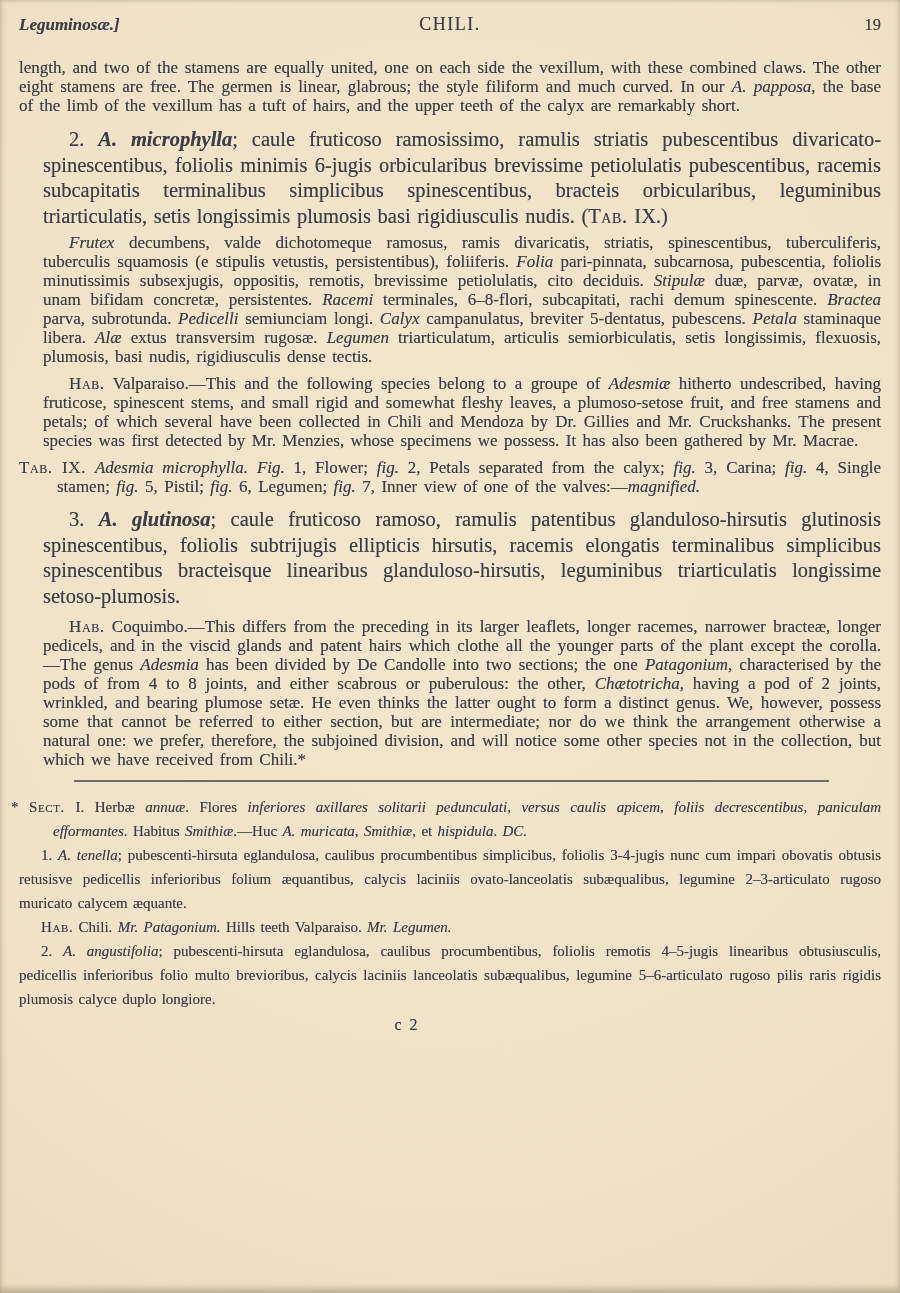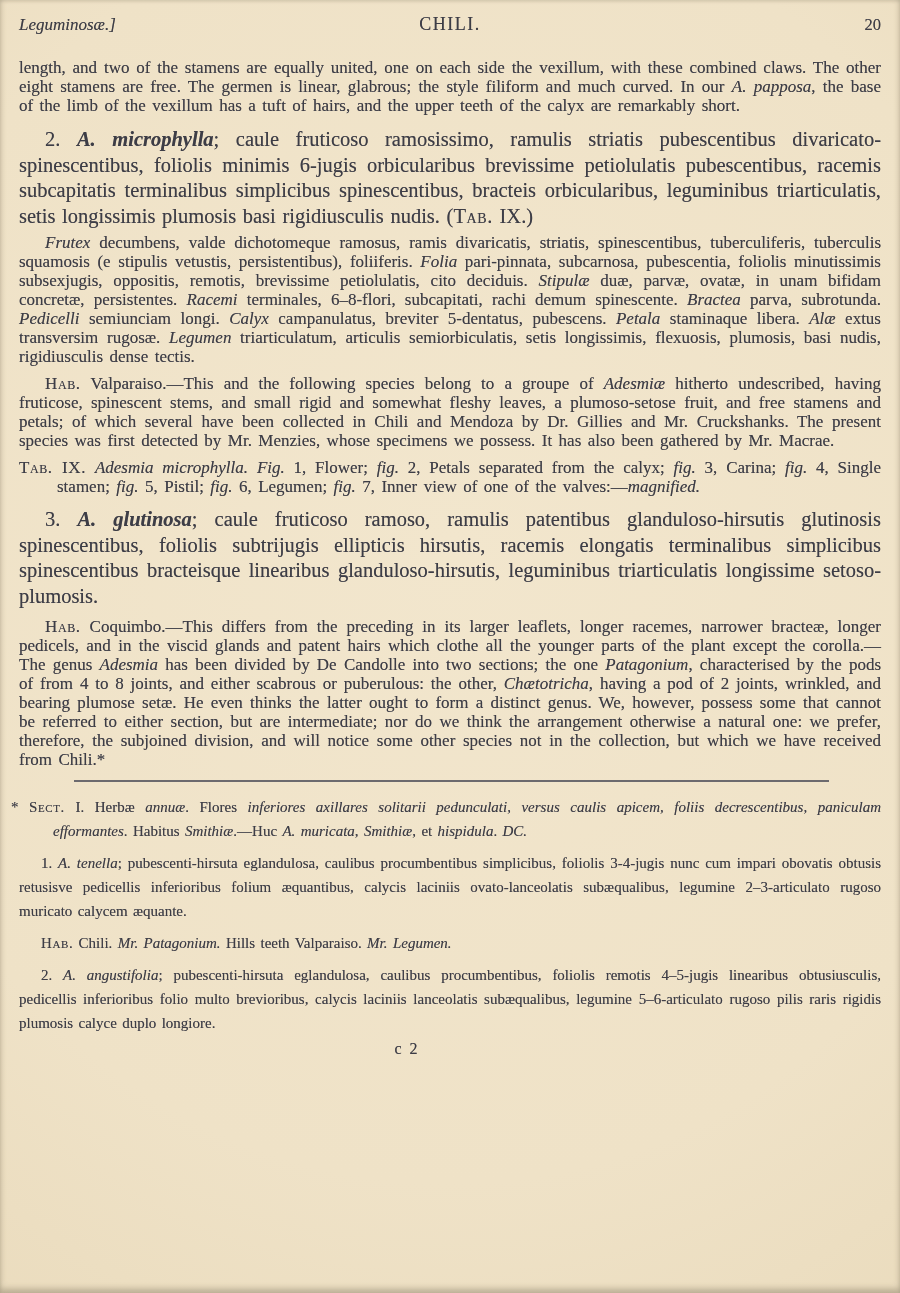--- a/index.html
+++ b/index.html
@@ -18,36 +18,36 @@
     padding: 8px 19px 0 19px;
     text-shadow: 0 0 0.45px rgba(60,60,72,0.55);
   }
   
   .running-head {
     display: flex;
     align-items: baseline;
     margin-top: 6px;
     height: 24px;
   }
-  .running-head .left  { flex: 1; text-align: left;  font-style: italic; font-size: 17px; }
+  .running-head .left  { flex: 1; text-align: left;  font-style: italic; font-size: 17px; font-weight: bold; }
   .running-head .mid   { flex: 1; text-align: center; font-size: 18px; letter-spacing: 1.5px; }
   .running-head .right { flex: 1; text-align: right; font-size: 16.5px; }
   
   .para {
     font-size: 17px;
     line-height: 19px;
     text-align: justify;
     word-spacing: 2.2px;
   }
   .para.species {
     font-size: 20.5px;
     line-height: 25.5px;
     word-spacing: 1.5px;
   }
-  .indent  { text-indent: 26px; }
+  .indent  { text-indent: 26px; margin-left: 24px; }
   .hang    { padding-left: 38px; text-indent: -38px; }
   .mt-head { margin-top: 20px; }
   .mt-sec  { margin-top: 12px; }
   .mt-sm   { margin-top: 4px; }
   .mt-md   { margin-top: 8px; }
   .mt-lg   { margin-top: 11px; }
   
   .fn-rule {
     border: none;
     border-top: 2px solid #55555e;
@@ -55,21 +55,21 @@
     margin: 11px 0 0 55px;
     opacity: 0.85;
   }
   .footnote {
     font-size: 15px;
     line-height: 24px;
     text-align: justify;
     word-spacing: 1.6px;
   }
   .footnote.hang-star { padding-left: 34px; text-indent: -42px; margin-top: 13px; }
-  .fn-indent { text-indent: 22px; margin-top: 8px; font-family: Liberation Serif, serif; }
+  .fn-indent { text-indent: 22px; margin-top: 0; font-family: Liberation Serif, serif; }
   .signature {
     text-align: center;
     font-size: 16px;
     margin-top: 5px;
     position: relative;
     left: -43px;
     letter-spacing: 2px;
   }
   
   .rt-i  { font-style: italic; }
@@ -77,21 +77,21 @@
   .rt-sc { font-variant: small-caps; letter-spacing: 0.6px; }
 </style>
 </head>
 <body>
 
 <div class="sheet">
 
   <div class="running-head">
     <span class="left">Leguminosæ.]</span>
     <span class="mid">CHILI.</span>
-    <span class="right">20</span>
+    <span class="right">19</span>
   </div>
 
   <p class="para mt-head" style="margin-bottom: 0px;"><span>length, and two of the stamens are equally united, one on each side the vexillum, with these combined claws.  The other eight stamens are free.  The germen is linear, glabrous; the style filiform and much curved.  In our </span><span class="rt-i">A. papposa</span><span>, the base of the limb of the vexillum has a tuft of hairs, and the upper teeth of the calyx are remarkably short.</span></p>
 
   <p class="para species indent mt-sec" style="margin-bottom: 0px;"><span>2. </span><span class="rt-bi">A. microphylla</span><span>; caule fruticoso ramosissimo, ramulis striatis pubescentibus divaricato-spinescentibus, foliolis minimis 6-jugis orbicularibus brevissime petiolulatis pubescentibus, racemis subcapitatis terminalibus simplicibus spinescentibus, bracteis orbicularibus, leguminibus triarticulatis, setis longissimis plumosis basi rigidiusculis nudis. (</span><span class="rt-sc">Tab.</span><span> IX.)</span></p>
 
   <p class="para indent mt-sm" style="margin-bottom: 0px;"><span class="rt-i">Frutex</span><span> decumbens, valde dichotomeque ramosus, ramis divaricatis, striatis, spinescentibus, tuberculiferis, tuberculis squamosis (e stipulis vetustis, persistentibus), foliiferis.  </span><span class="rt-i">Folia</span><span> pari-pinnata, subcarnosa, pubescentia, foliolis minutissimis subsexjugis, oppositis, remotis, brevissime petiolulatis, cito deciduis.  </span><span class="rt-i">Stipulæ</span><span> duæ, parvæ, ovatæ, in unam bifidam concretæ, persistentes.  </span><span class="rt-i">Racemi</span><span> terminales, 6–8-flori, subcapitati, rachi demum spinescente.  </span><span class="rt-i">Bractea</span><span> parva, subrotunda.  </span><span class="rt-i">Pedicelli</span><span> semiunciam longi.  </span><span class="rt-i">Calyx</span><span> campanulatus, breviter 5-dentatus, pubescens.  </span><span class="rt-i">Petala</span><span> staminaque libera.  </span><span class="rt-i">Alæ</span><span> extus transversim rugosæ.  </span><span class="rt-i">Legumen</span><span> triarticulatum, articulis semiorbiculatis, setis longissimis, flexuosis, plumosis, basi nudis, rigidiusculis dense tectis.</span></p>
 
   <p class="para indent mt-md" style="margin-bottom: 0px;"><span class="rt-sc">Hab.</span><span>  Valparaiso.—This and the following species belong to a groupe of </span><span class="rt-i">Adesmiæ</span><span> hitherto undescribed, having fruticose, spinescent stems, and small rigid and somewhat fleshy leaves, a plumoso-setose fruit, and free stamens and petals; of which several have been collected in Chili and Mendoza by Dr. Gillies and Mr. Cruckshanks.  The present species was first detected by Mr. Menzies, whose specimens we possess.  It has also been gathered by Mr. Macrae.</span></p>
 

